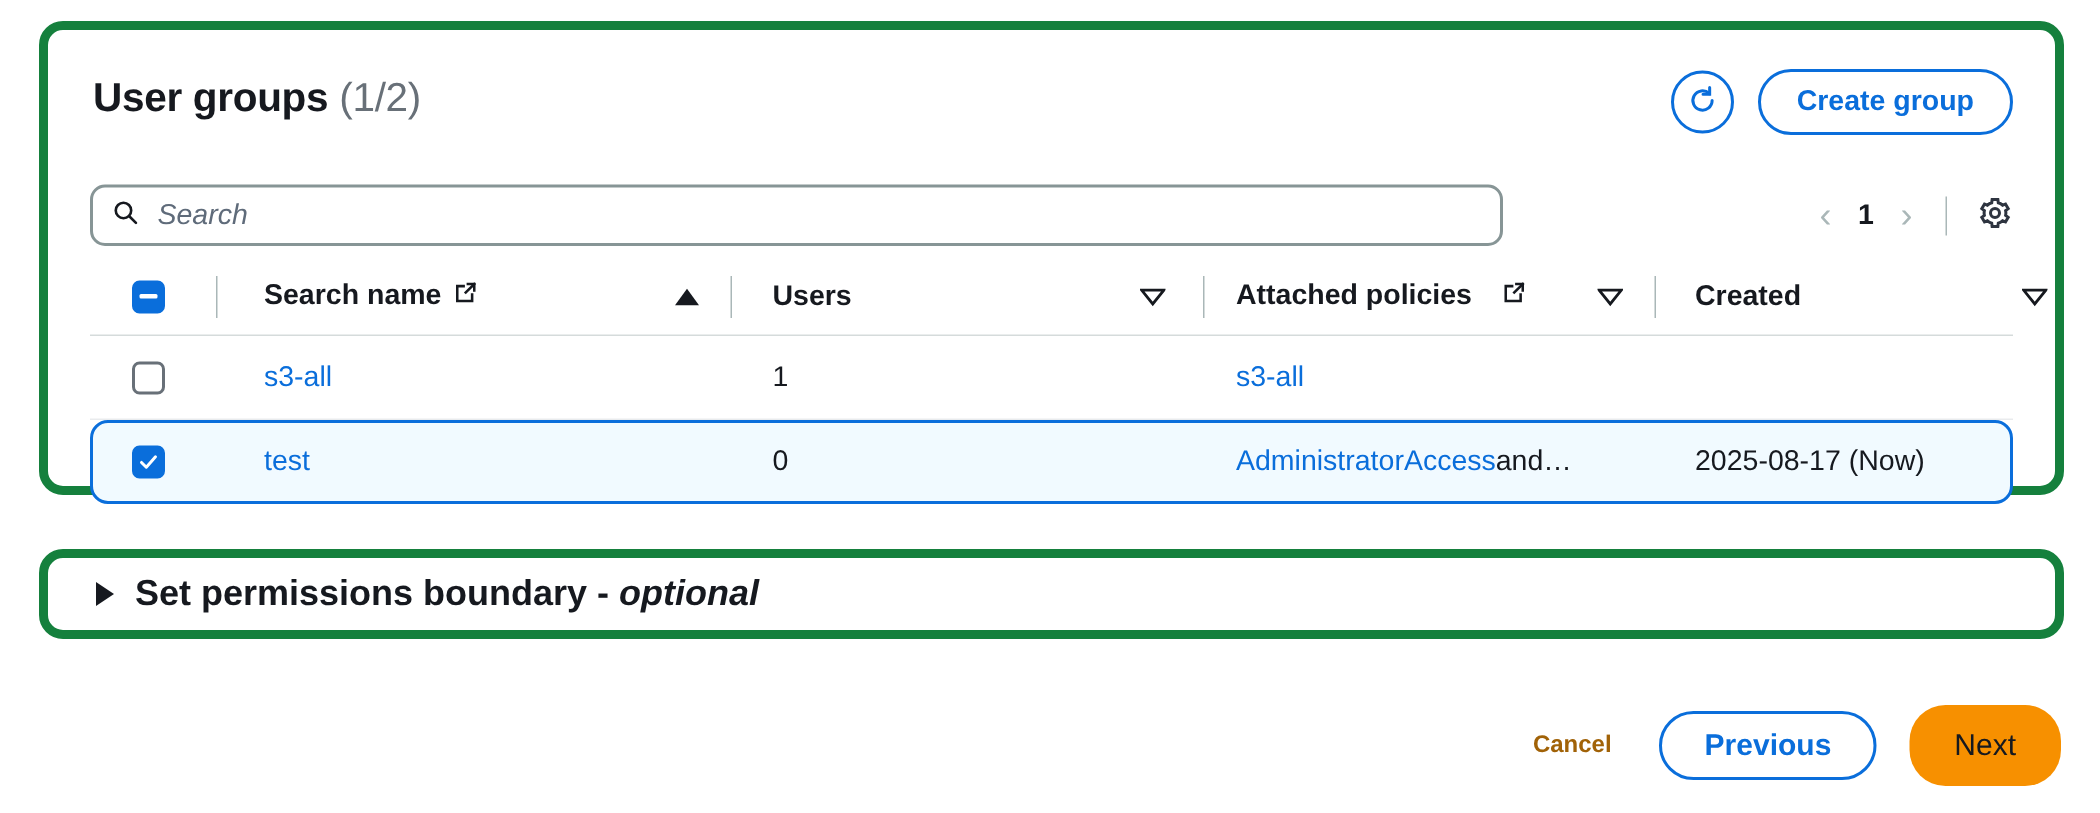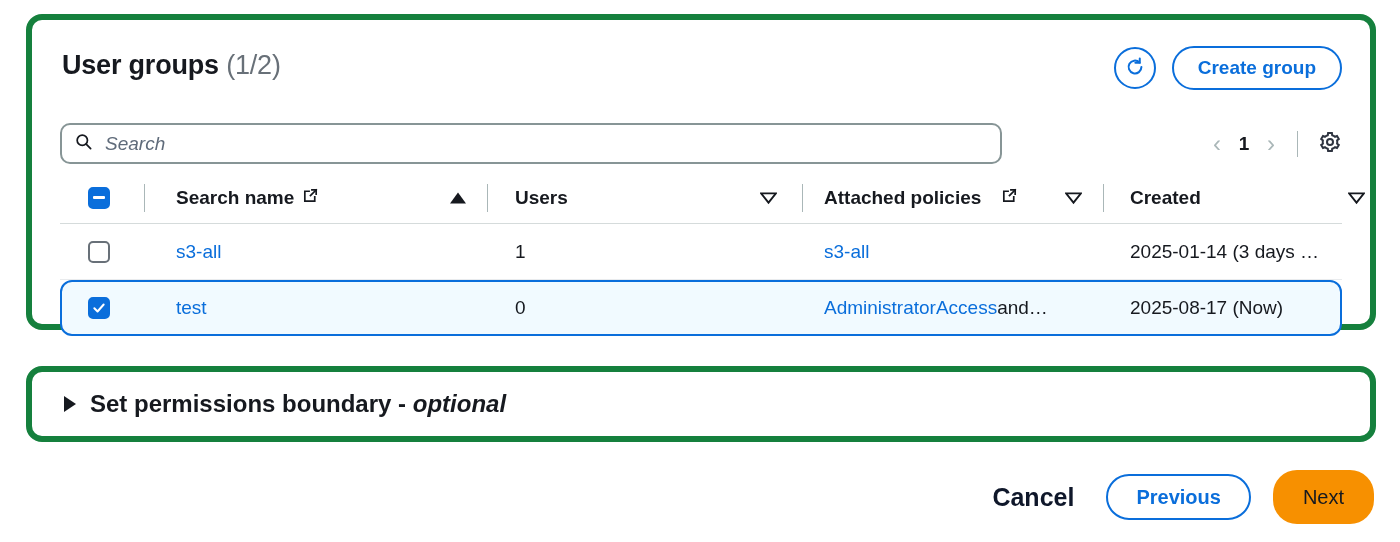--- a/index.html
+++ b/index.html
@@ -265,21 +265,21 @@
     border-right: 8px solid transparent;
     border-bottom: 11px solid #16191f;
   }
   .sort-none svg { display: block; }
 
   
   #boundary-card {
     left: 26px;
     top: 366px;
     width: 1350px;
-    height: 76px;
+    height: 60px;
     display: flex;
     align-items: center;
   }
   .expander {
     display: flex;
     align-items: center;
     gap: 14px;
     padding-left: 32px;
     cursor: pointer;
   }
@@ -305,22 +305,22 @@
     position: absolute;
     right: 26px;
     top: 470px;
     display: flex;
     align-items: center;
     gap: 22px;
   }
   .btn-cancel {
     background: transparent;
     border: none;
-    color: #0f172a;
-    font-size: 25px;
+    color: #a16207;
+    font-size: 16px;
     font-weight: bold;
     font-family: "Liberation Sans", sans-serif;
     cursor: pointer;
     padding: 8px 10px;
   }
   .btn-prev {
     height: 46px;
     padding: 0 28px;
     border: 2px solid #0a6edb;
     border-radius: 24px;
@@ -470,21 +470,20 @@
           <span class="cb"></span>
         </div>
         <div class="cell" style="left:116px;">
           <a class="link">s3-all</a>
         </div>
         <div class="cell" style="left:455px;">1</div>
         <div class="cell" style="left:764px;">
           <a class="link">s3-all</a>
           <span class="and-more"></span>
         </div>
-        <div class="cell" style="left:1070px;">2025-01-14 (3 days …</div>
       </div>
 
       <div class="row selected">
         <div class="cell" style="left:26px;">
           <span class="cb checked">
             <svg class="mark" width="14" height="14" viewBox="0 0 24 24" fill="none" stroke="#ffffff" stroke-width="3.4" stroke-linecap="round" stroke-linejoin="round">
               <polyline points="4,12.5 9.5,18 20,6"></polyline>
             </svg>
           </span>
         </div>

